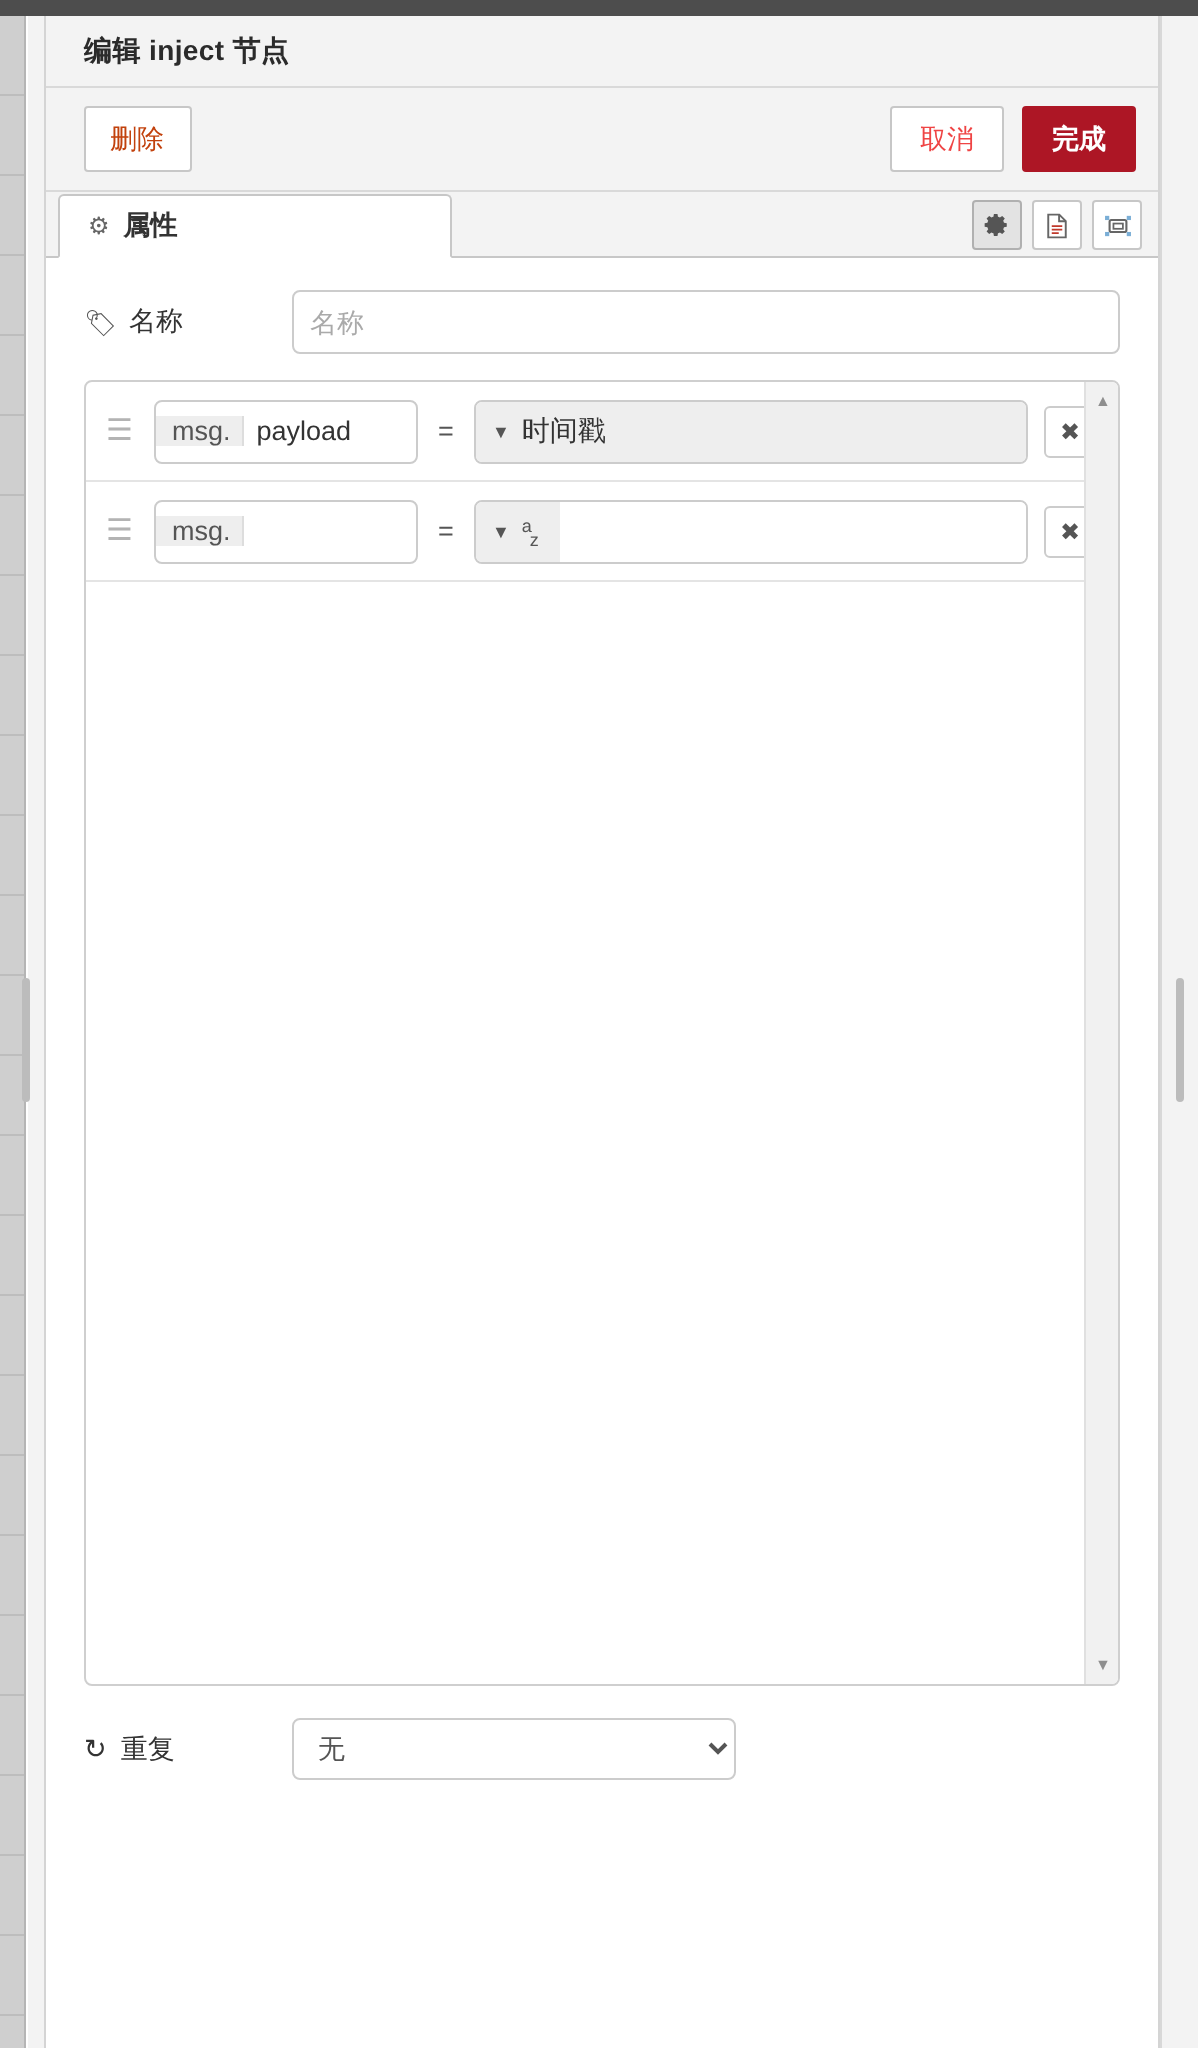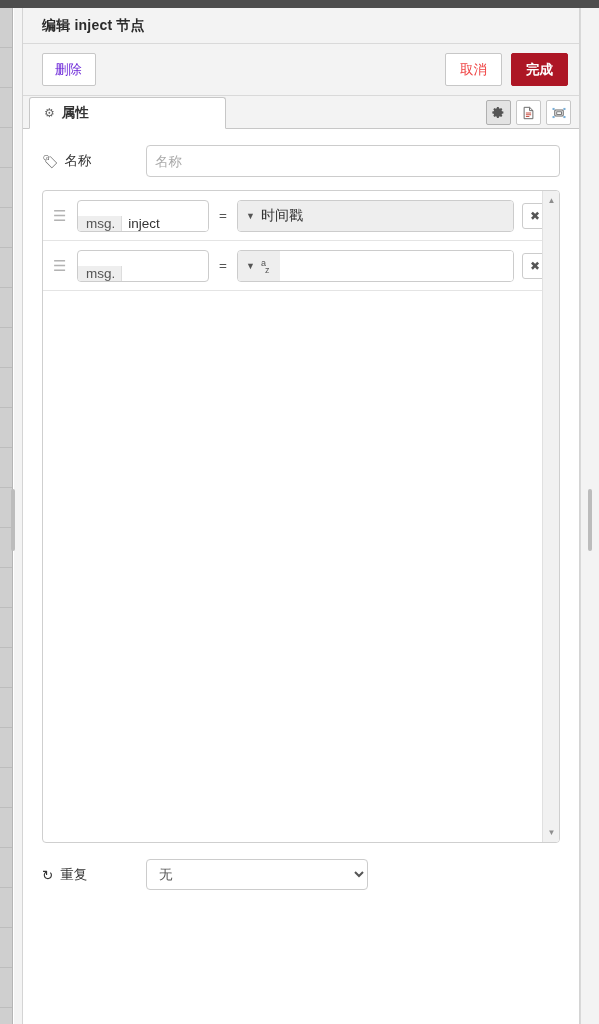--- a/index.html
+++ b/index.html
@@ -98,21 +98,21 @@
     background: #fff;
     border: 1px solid #c7c7c7;
     border-radius: 2px;
     color: #888;
     padding: 0 13px;
     height: 33px;
     line-height: 31px;
     cursor: pointer;
     white-space: nowrap;
   }
-  .btn-delete { color: #6d28d9; padding-left: 12px; }
+  .btn-delete { color: #c2410c; padding-left: 12px; }
   .btn-spacer { flex: 1; }
   .btn-cancel { color: #ef4444; margin-right: 9px; min-width: 57px; }
   .btn-done {
     background: #ad1625;
     border: 1px solid #ad1625;
     color: #fff;
     min-width: 57px;
     font-weight: bold;
   }
 
@@ -216,21 +216,21 @@
   .grip {
     width: 16px;
     color: #b3b3b3;
     font-size: 15px;
     line-height: 1;
     cursor: move;
     user-select: none;
     letter-spacing: 0;
   }
   .msg-combo {
-    display: flex; align-items: flex-end;
+    display: flex; align-items: center;
     width: 132px; height: 32px;
     border: 1px solid #ccc;
     border-radius: 4px;
     overflow: hidden;
     background: #fff;
   }
   .msg-prefix {
     background: #eee;
     border-right: 1px solid #ddd;
     display: flex; align-items: center;
@@ -481,21 +481,21 @@
         <input class="txtinput" type="text" placeholder="名称" style="">
       </div>
 
       <div class="prop-list">
         <div class="prop-rows">
 
           <div class="prop-row">
             <span class="grip">☰</span>
             <div class="msg-combo">
               <span class="msg-prefix">msg.</span>
-              <span class="msg-value">inject</span>
+              <span class="msg-value">payload</span>
             </div>
             <span class="eq">=</span>
             <div class="val-combo">
               <span class="val-type filled">
                 <span class="caret">▼</span>
                 <span class="val-type-label">时间戳</span>
               </span>
             </div>
             <div class="del-btn">✖</div>
           </div>

